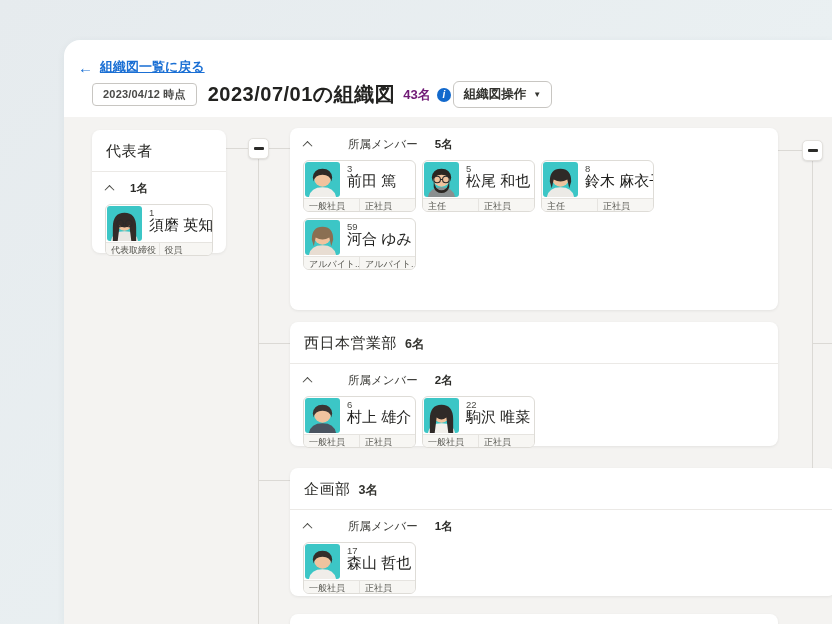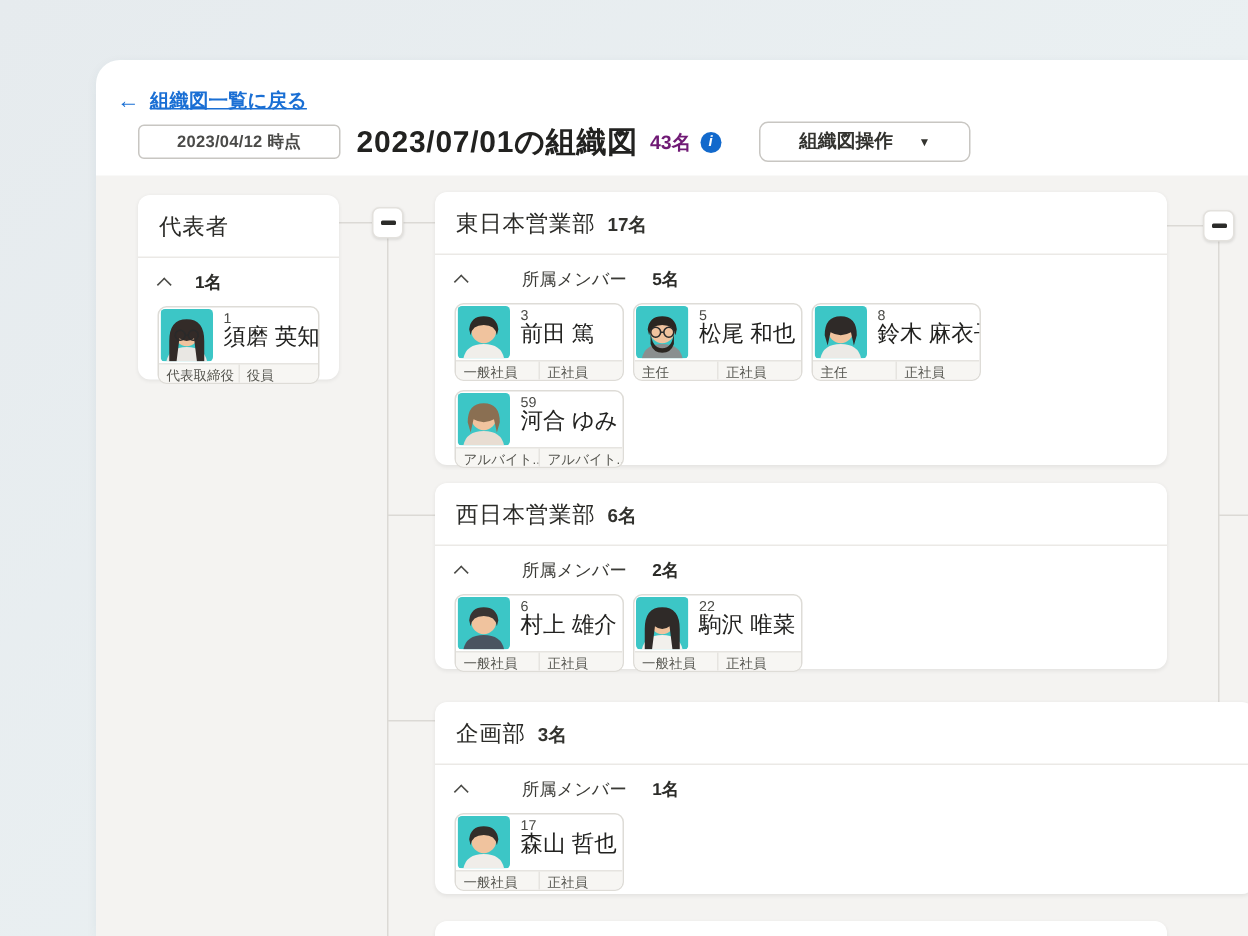--- a/index.html
+++ b/index.html
@@ -11,28 +11,28 @@
   .card { position:absolute; left:64px; top:40px; width:768px; height:584px;
           background:#ffffff; border-radius:16px 0 0 0; box-shadow:0 2px 8px rgba(40,60,80,.06); }
 
   
   .page-header { position:relative; height:77px; }
   .back-row { position:absolute; left:14px; top:18px; display:flex; align-items:center; gap:7px; }
   .back-arrow { color:#1a6fd4; font-size:15px; line-height:1; }
   .back-link { color:#1a6fd4; font-size:13px; font-weight:bold; text-decoration:underline; cursor:pointer; }
   .title-row { position:absolute; left:28px; top:41px; display:flex; align-items:center; }
   .date-badge { border:1px solid #c8c6c2; border-radius:4px; background:#fff; color:#4a4a48;
-                font-size:11px; font-weight:bold; padding:3px 25px; letter-spacing:.2px; white-space:nowrap; }
+                font-size:11px; font-weight:bold; padding:3px 10px; letter-spacing:.2px; white-space:nowrap; }
   .page-title { font-size:20px; font-weight:600; color:#222220; margin-left:11px; white-space:nowrap; letter-spacing:.5px; }
   .total-count { font-size:13px; font-weight:bold; color:#701a75; margin-left:8px; }
   .info-icon { width:14px; height:14px; border-radius:50%; background:#1269cc; color:#fff; font-size:10px;
                font-weight:bold; display:inline-flex; align-items:center; justify-content:center;
                margin-left:6px; cursor:pointer; font-style:italic; }
-  .action-btn { display:inline-flex; align-items:center; gap:17px; margin-left:25px; background:#fff;
-                border:1px solid #c8c6c2; border-radius:6px; padding:4px 26px; font-size:12.5px;
+  .action-btn { display:inline-flex; align-items:center; gap:7px; margin-left:2px; background:#fff;
+                border:1px solid #c8c6c2; border-radius:6px; padding:4px 10px; font-size:12.5px;
                 font-weight:bold; color:#33332f; cursor:pointer; font-family:inherit; }
   .action-caret { font-size:8px; color:#33332f; }
 
   
   .canvas { position:absolute; left:0; top:77px; width:768px; height:507px; background:#f4f3f1; overflow:hidden; }
   .cline { position:absolute; background:#dbd9d5; }
   .minus-btn { position:absolute; width:21px; height:21px; background:#fff; border:1px solid #e3e1dd;
                border-radius:5px; box-shadow:0 1px 2px rgba(0,0,0,.10); cursor:pointer;
                display:flex; align-items:center; justify-content:center; padding:0; }
   .minus-bar { width:10px; height:2.5px; background:#2b2b29; border-radius:1px; }
@@ -131,24 +131,20 @@
                   </div>
                 </div>
                 <div class="tag-row">
                   <div class="tag-cell">代表取締役</div>
                   <div class="tag-cell">役員</div>
                 </div>
               </div>
             </div>
           </div>
           <div class="panel" style="left: 226px; top: 11px; width: 488px; height: 182px;">
-            <div class="panel-header">
-              <span class="panel-title">東日本営業部</span>
-              <span class="panel-count">17名</span>
-            </div>
             <div class="toggle-row">
               <span class="chevron"></span>
               <span class="toggle-label">所属メンバー</span>
               <span class="toggle-count">5名</span>
             </div>
             <div class="cards-wrap">
               <div class="member-card">
                 <div class="member-top">
                   <div class="avatar"><svg width="35" height="35" viewBox="0 0 36 36" xmlns="http://www.w3.org/2000/svg">
     <rect width="36" height="36" fill="#3cc6c6"></rect>

